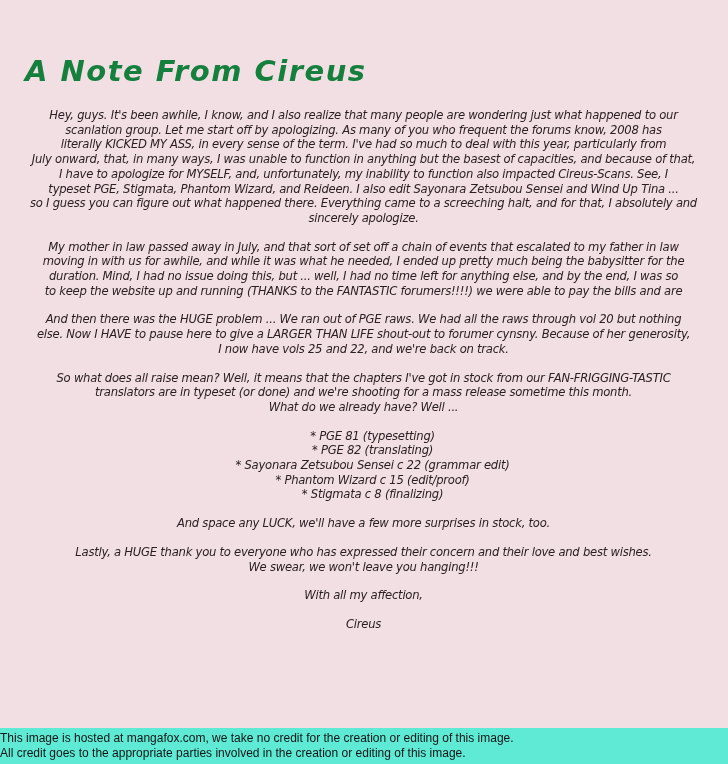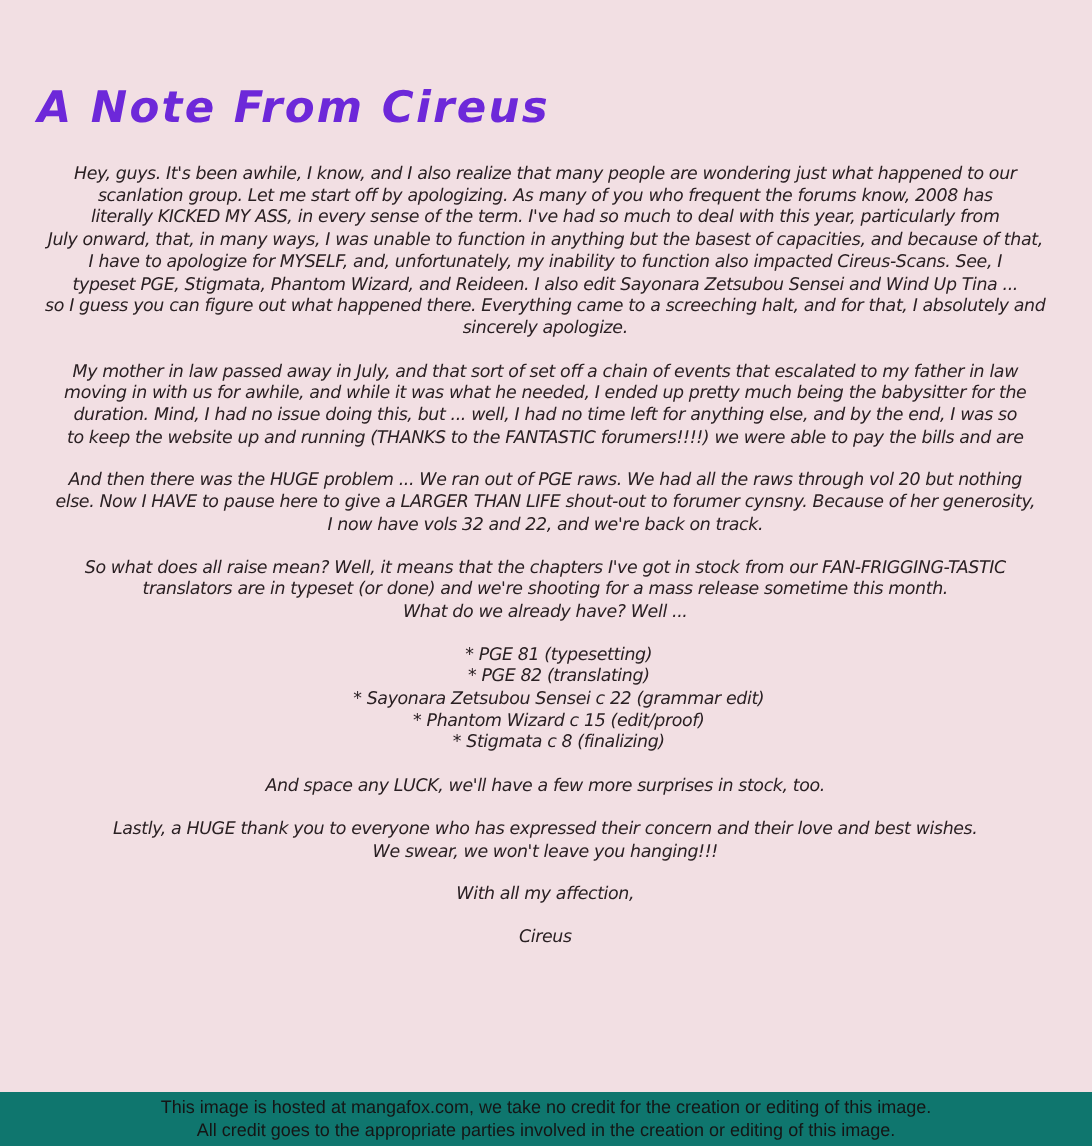--- a/index.html
+++ b/index.html
@@ -22,21 +22,21 @@
     color: #2a2023;
   }
   .note-title {
     font-family: "DejaVu Sans", sans-serif;
     font-style: italic;
     font-weight: bold;
     font-size: 29px;
     letter-spacing: 1.5px;
     line-height: 34px;
     margin: 0 0 20px 2px;
-    color: #6d28d9;
+    color: #15803d;
     white-space: nowrap;
   }
   .note-body {
     font-family: "DejaVu Sans", sans-serif;
     font-style: italic;
     font-weight: 500;
     font-size: 11.6px;
     letter-spacing: -0.25px;
     line-height: 14.7px;
     color: #2a2023;
@@ -47,24 +47,24 @@
   }
   .block.list {
     margin-left: 18px;
   }
   .line {
     white-space: nowrap;
   }
   .footer {
     width: 728px;
     height: 36px;
-    background: #0f766e;
+    background: #5eead4;
     box-sizing: border-box;
     padding-top: 3px;
-    text-align: center;
+    text-align: left;
     font-family: "Liberation Sans", sans-serif;
     font-size: 12px;
     line-height: 14.5px;
     color: #151515;
   }
 </style>
 </head>
 <body>
 
 <div class="note-page">
@@ -82,21 +82,21 @@
       </div>
       <div class="block paragraph">
         <div class="line">My mother in law passed away in July, and that sort of set off a chain of events that escalated to my father in law</div>
         <div class="line">moving in with us for awhile, and while it was what he needed, I ended up pretty much being the babysitter for the</div>
         <div class="line">duration.  Mind, I had no issue doing this, but ... well, I had no time left for anything else, and by the end, I was so</div>
         <div class="line">to keep the website up and running (THANKS to the FANTASTIC forumers!!!!) we were able to pay the bills and are</div>
       </div>
       <div class="block paragraph">
         <div class="line">And then there was the HUGE problem ... We ran out of PGE raws.  We had all the raws through vol 20 but nothing</div>
         <div class="line">else.  Now I HAVE to pause here to give a LARGER THAN LIFE shout-out to forumer cynsny.  Because of her generosity,</div>
-        <div class="line">I now have vols 32 and 22, and we're back on track.</div>
+        <div class="line">I now have vols 25 and 22, and we're back on track.</div>
       </div>
       <div class="block paragraph">
         <div class="line">So what does all raise mean?  Well, it means that the chapters I've got in stock from our FAN-FRIGGING-TASTIC</div>
         <div class="line">translators are in typeset (or done) and we're shooting for a mass release sometime this month.</div>
         <div class="line">What do we already have?  Well ...</div>
       </div>
       <div class="block list">
         <div class="line">* PGE 81 (typesetting)</div>
         <div class="line">* PGE 82 (translating)</div>
         <div class="line">* Sayonara Zetsubou Sensei c 22  (grammar edit)</div>

